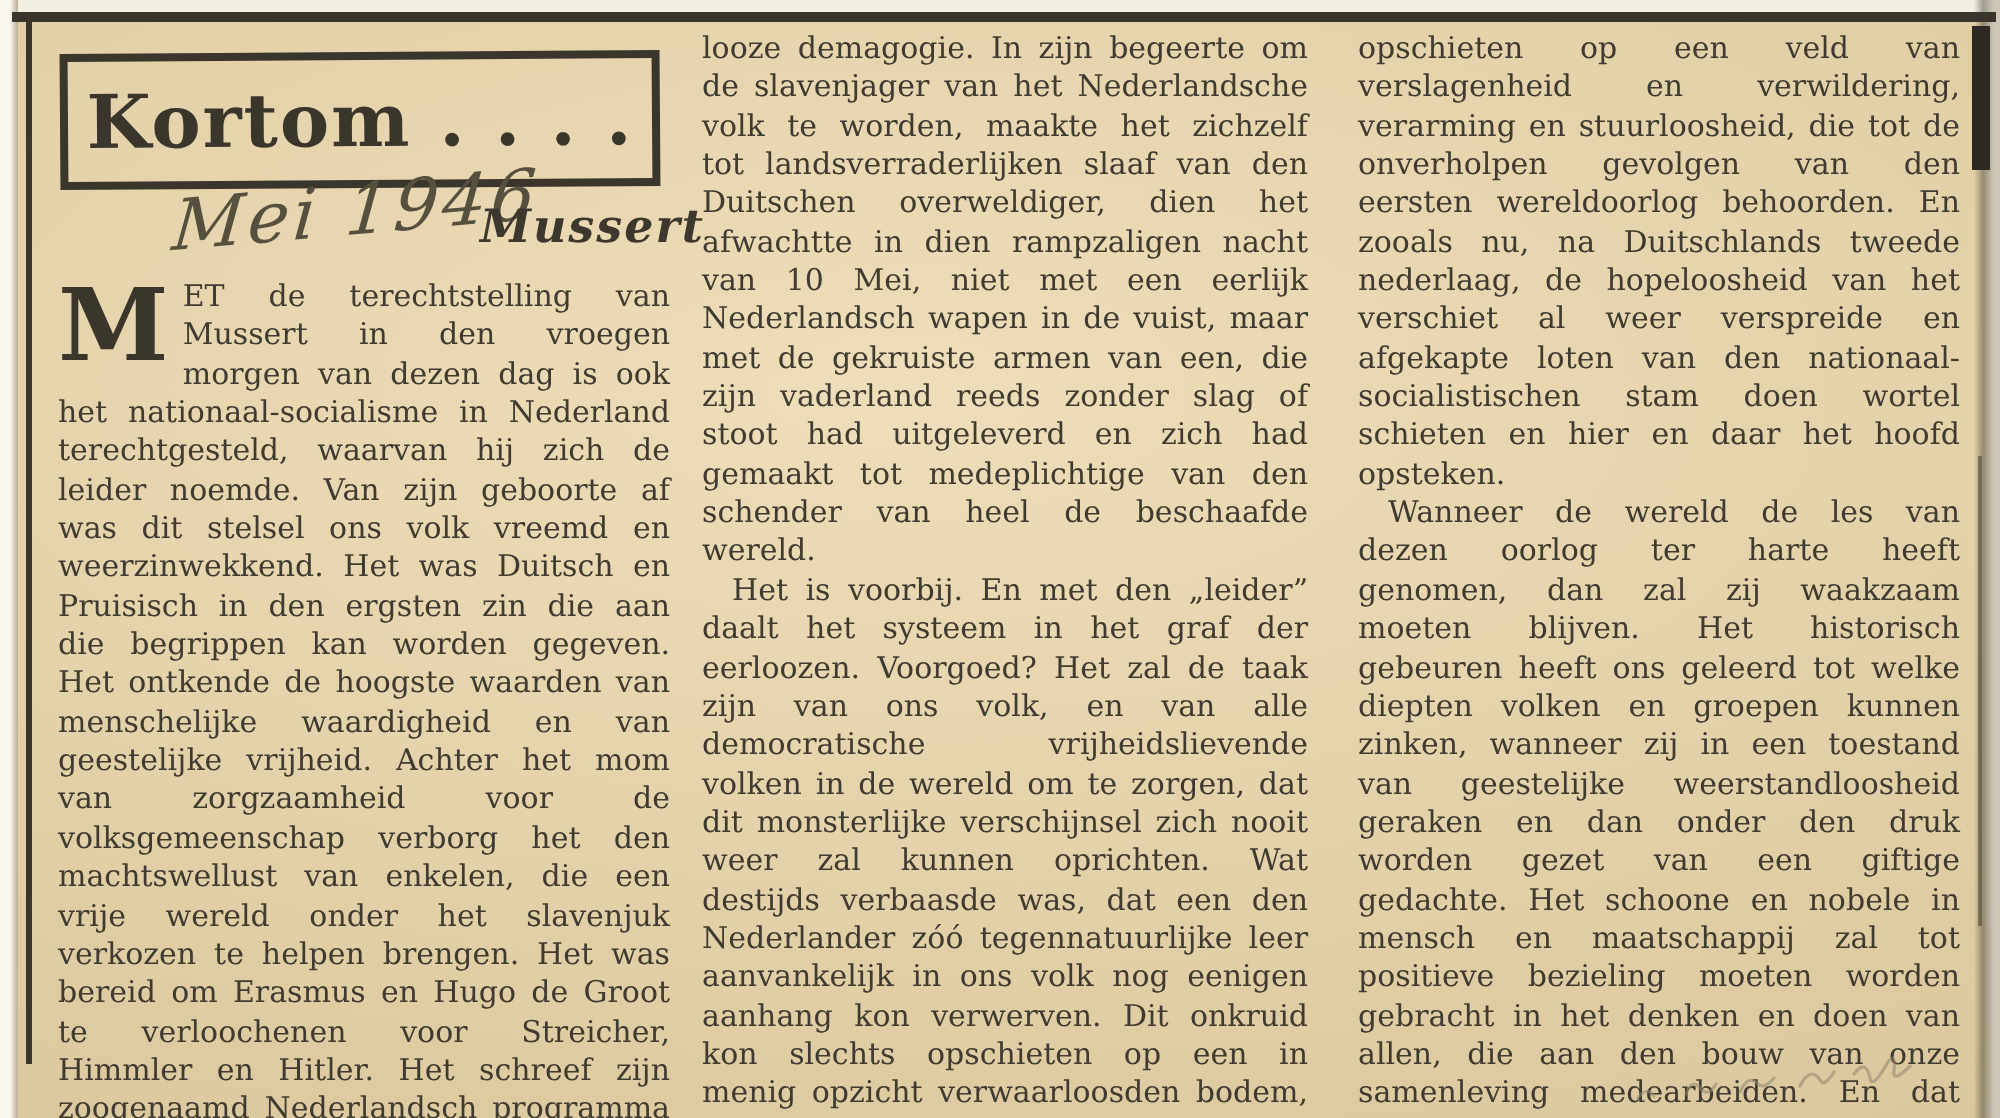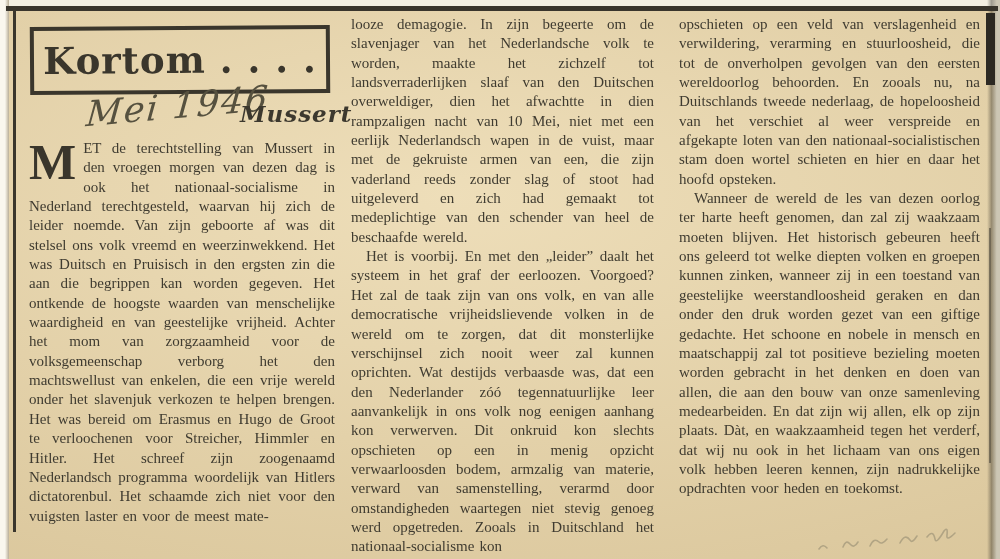--- a/index.html
+++ b/index.html
@@ -40,21 +40,21 @@
   .byline{
     position:absolute;left:240px;top:100px;
     font-style:italic;font-weight:bold;font-size:23px;color:#3c382e;letter-spacing:1px;
   }
 
   .col{
     position:absolute;width:303px;color:#3f3b30;
     font-size:15px;line-height:19.35px;text-align:justify;
     word-spacing:1.5px;
   }
-  .col p{margin:0;font-family:Liberation Serif, serif;}
+  .col p{margin:0;}
   .col p.indent{text-indent:15px;}
   #col1{left:29px;top:139px;width:306px;}
   #col2{left:351px;top:15px;}
   #col3{left:679px;top:15px;width:301px;}
   .dropcap{
     float:left;font-size:50px;line-height:41px;padding:3px 7px 0 0;
     font-weight:bold;color:#3a362c;
   }
   .pencil-scribble{position:absolute;left:815px;top:525px;opacity:0.55;}
 </style>

